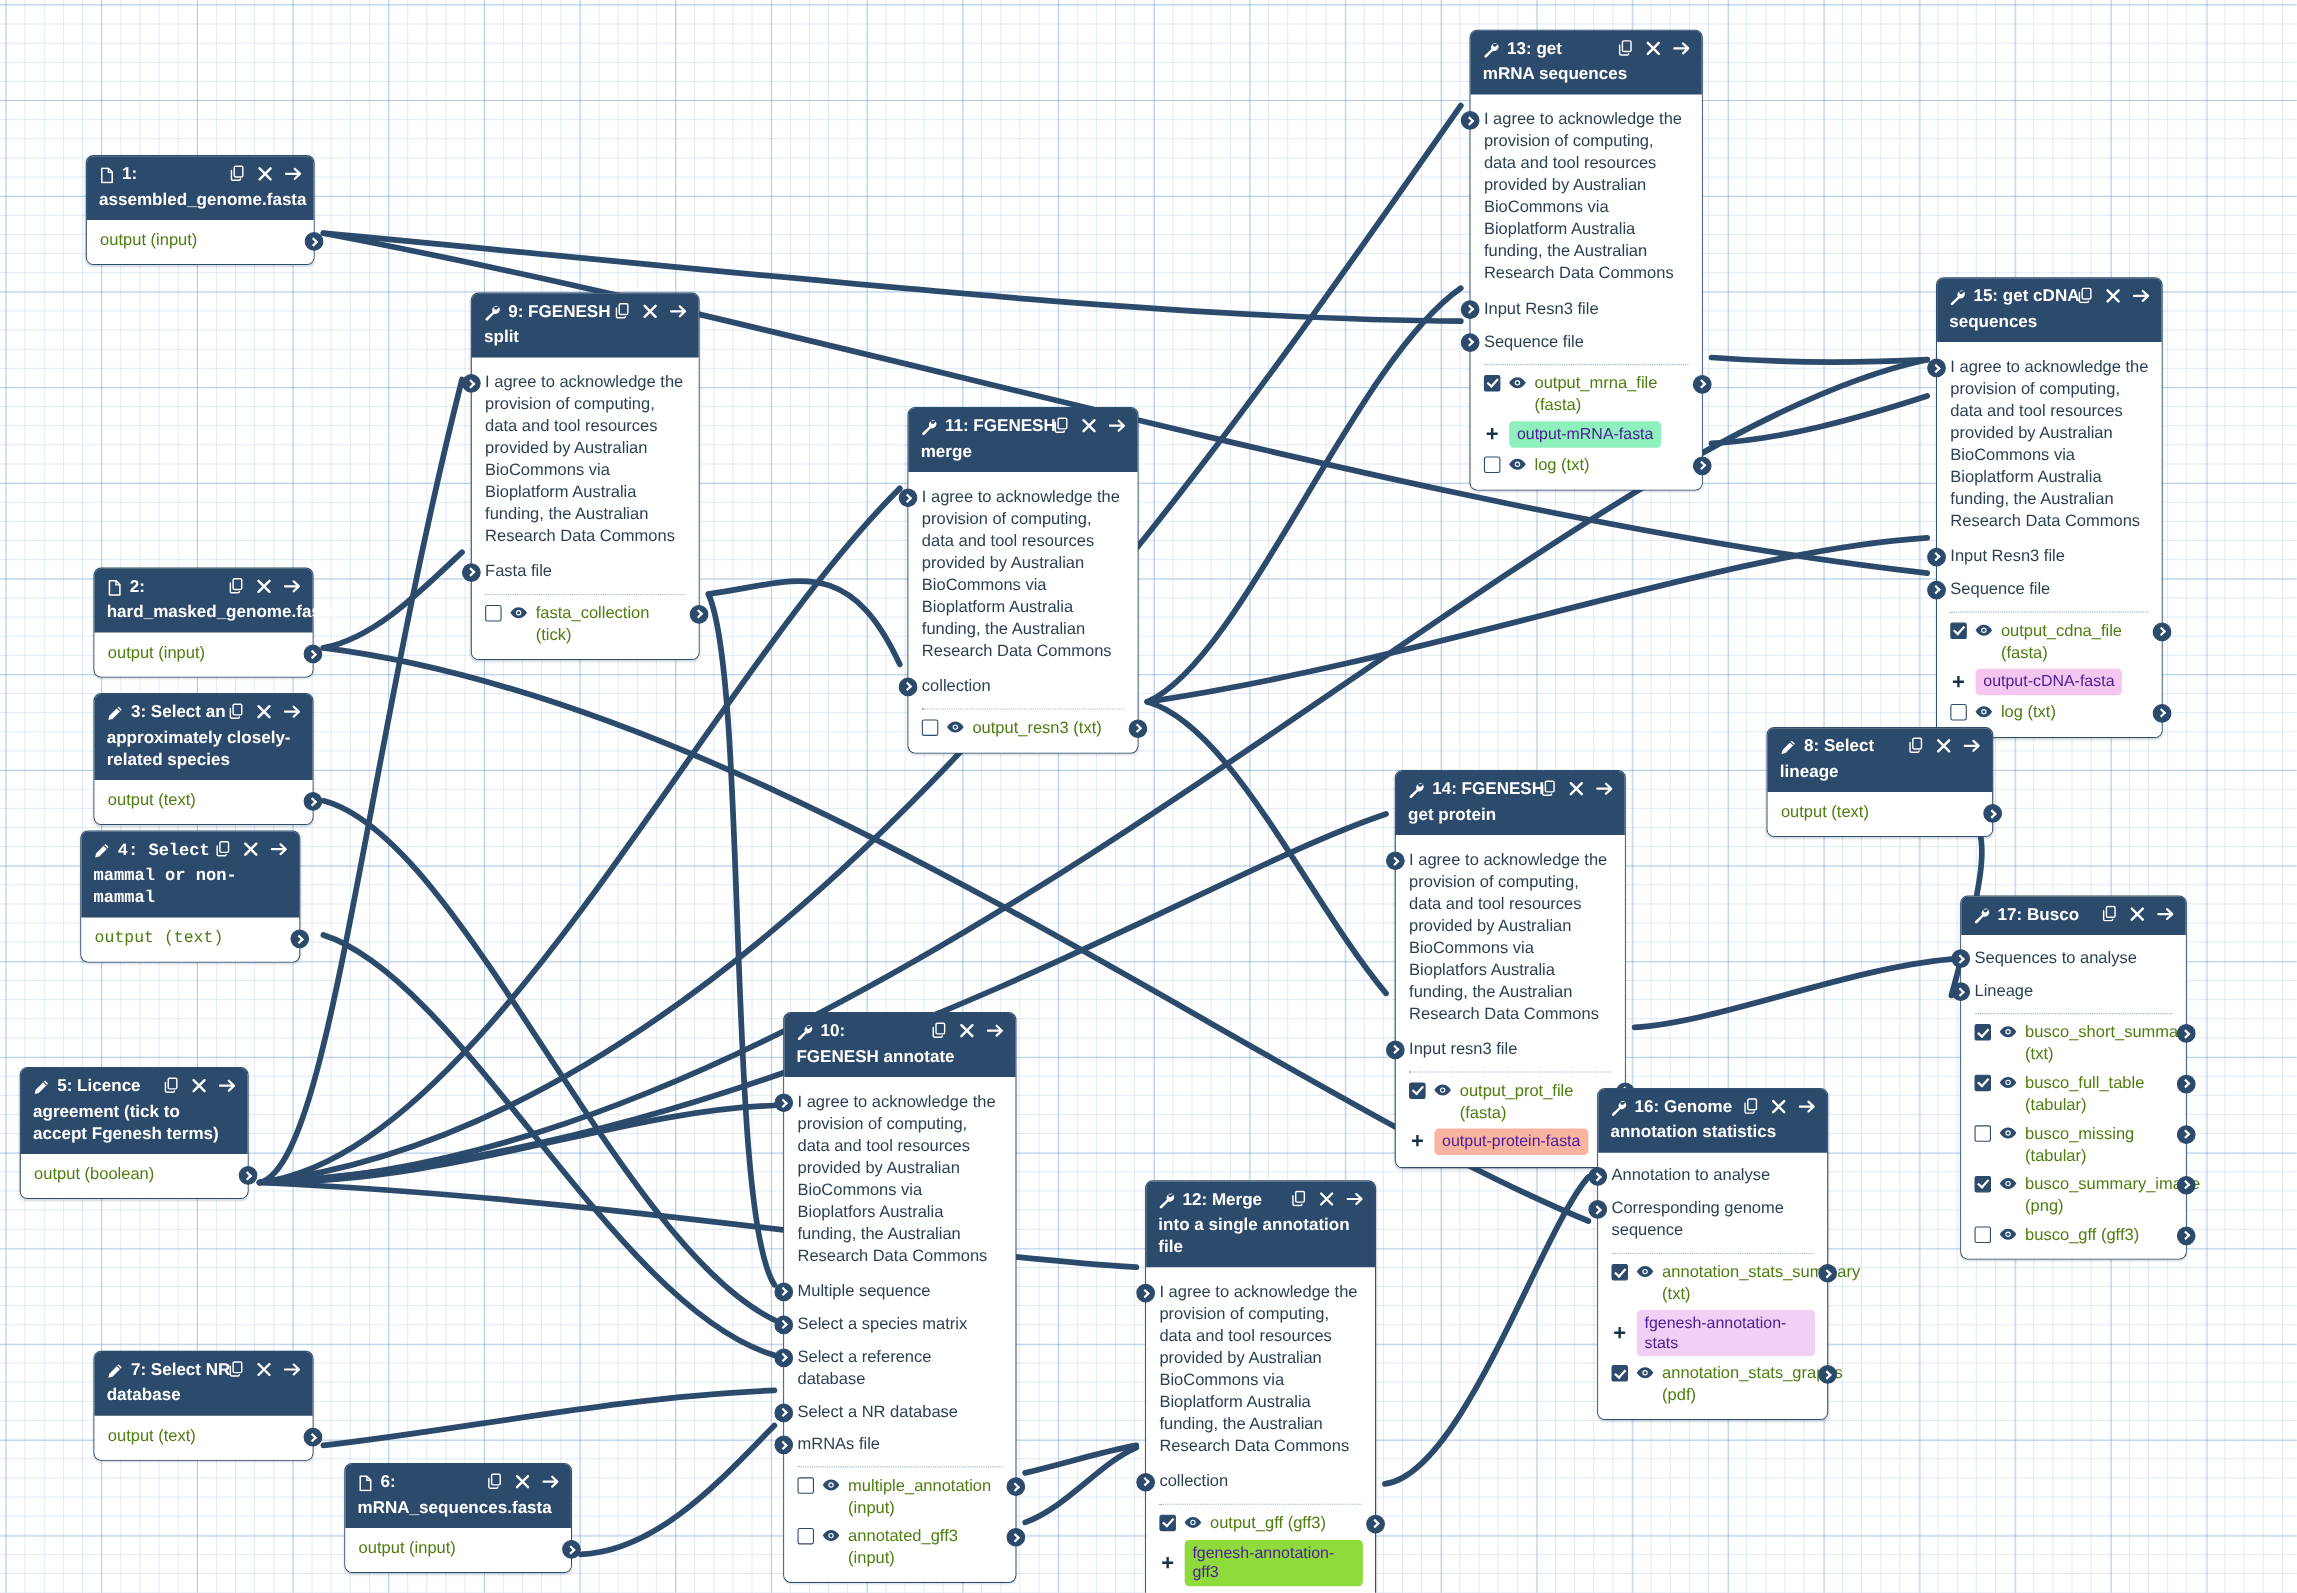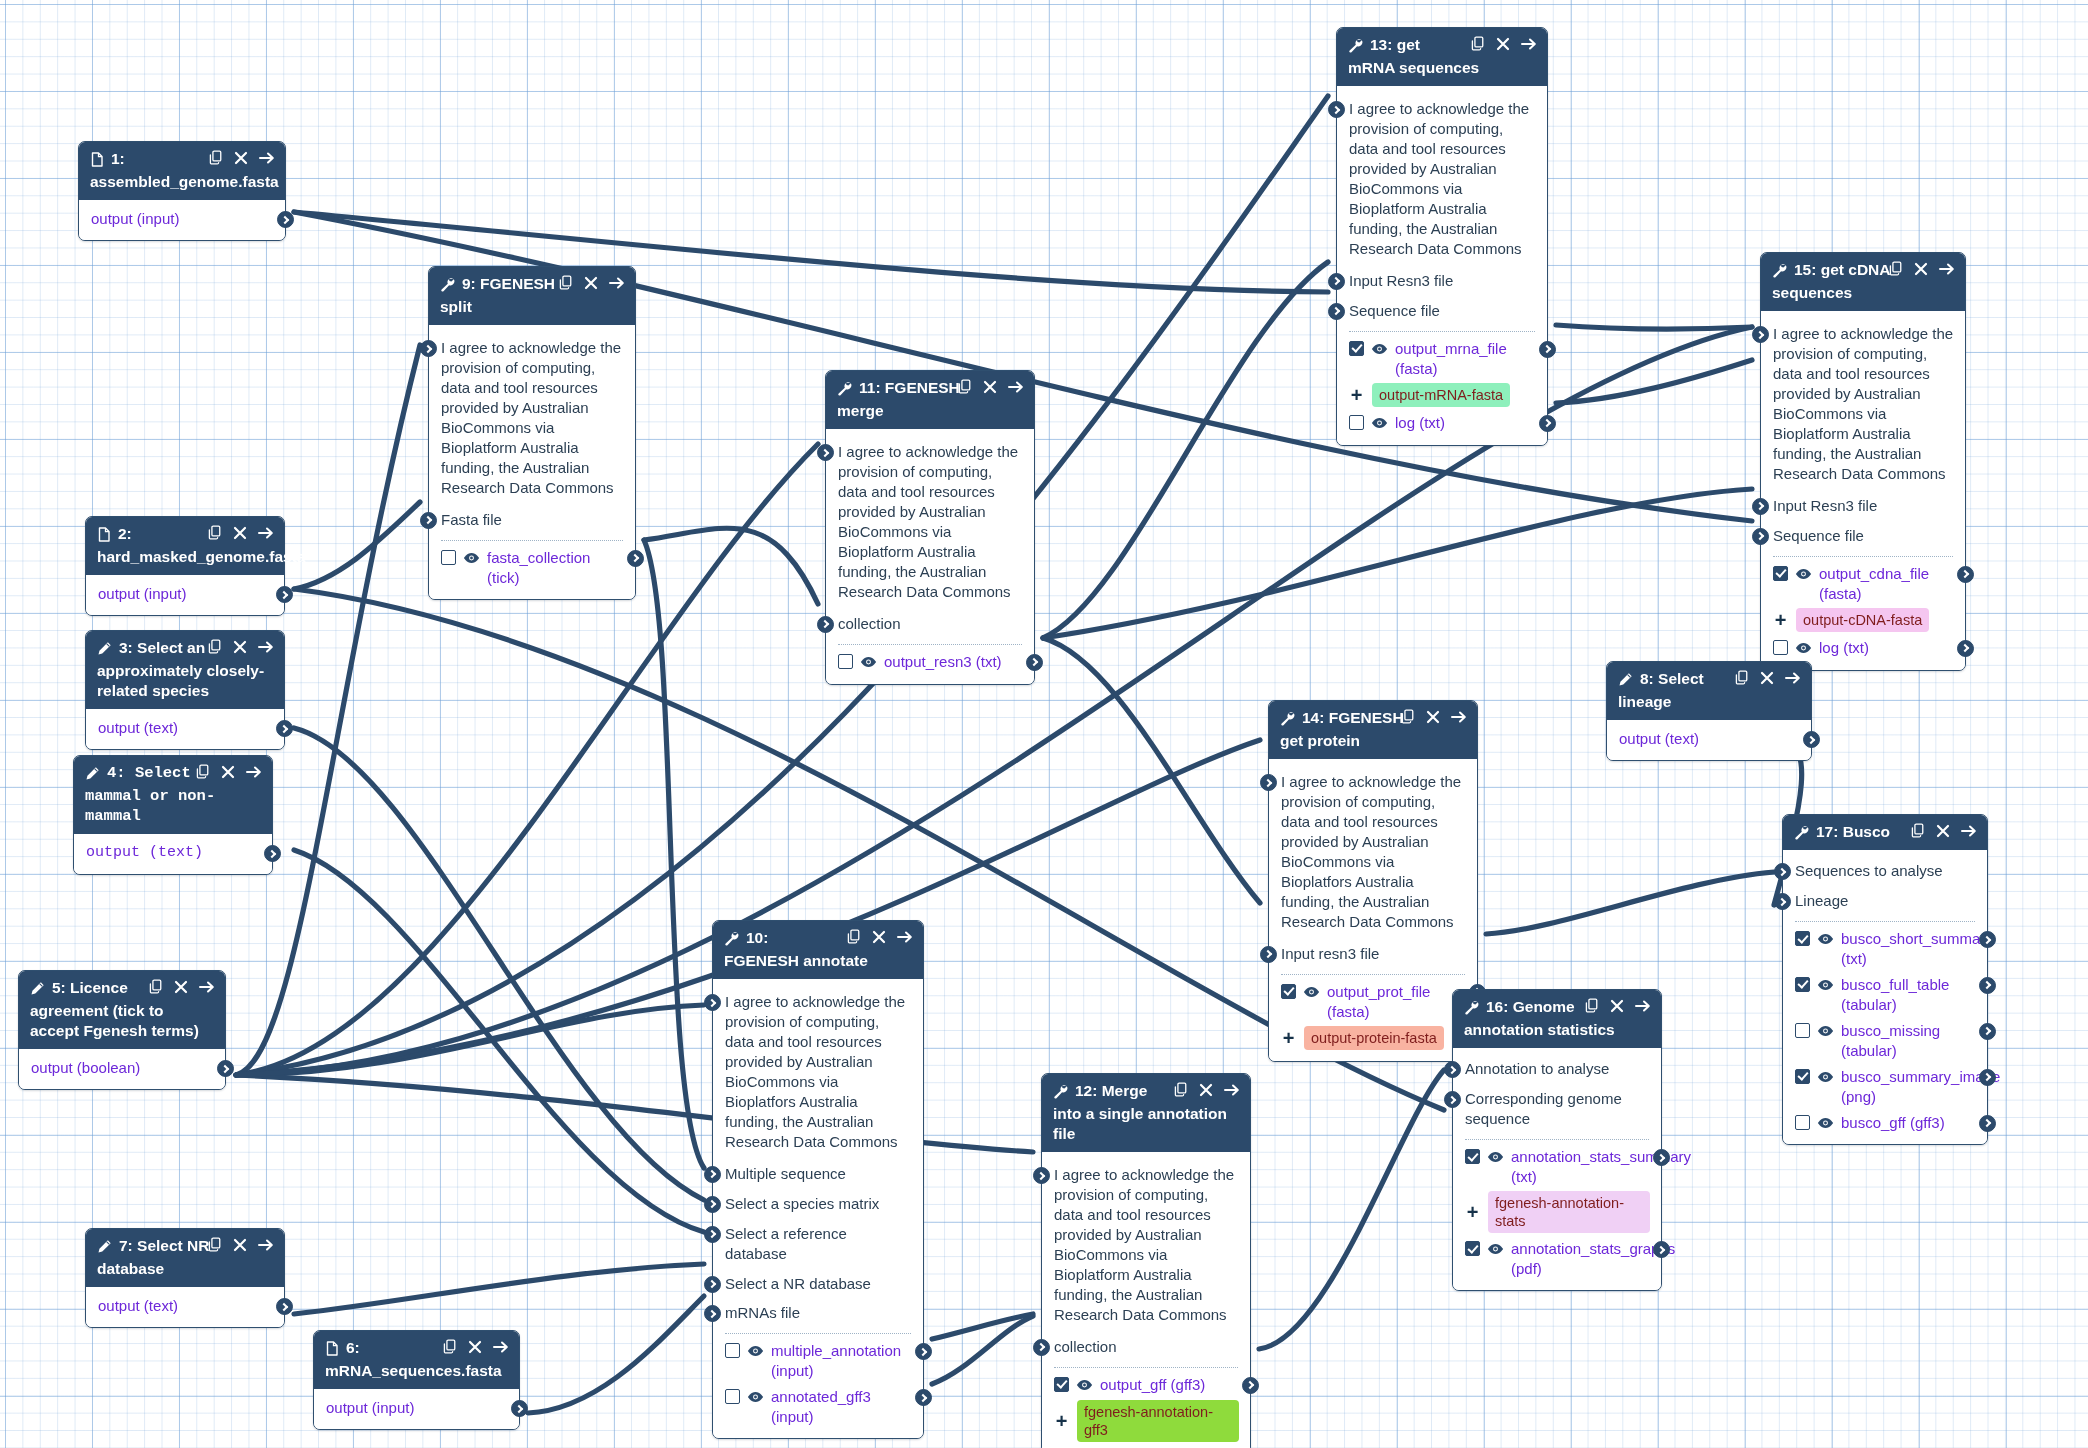--- a/index.html
+++ b/index.html
@@ -56,40 +56,40 @@
     color: #2b3f53;
     line-height: 1.33;
     padding: 5px 11px 5px 12px;
   }
   .term.longtxt { padding-top: 7px; padding-bottom: 7px; }
   .divider { height: 0; border-top: 1px dotted #9fb3c6; margin: 5px 12px 4px 12px; }
 
   .outrow {
     display: flex; align-items: flex-start; gap: 7px;
     padding: 3px 11px 3px 12px;
-    font-size: 15px; color: #6d28d9; line-height: 1.33;
+    font-size: 15px; color: #4d7c0f; line-height: 1.33;
     position: relative;
   }
   .outrow .lbl { flex: 1; }
   .cb {
     width: 15px; height: 15px; flex-shrink: 0; margin-top: 2px;
     border: 1.6px solid #2c4a6b; border-radius: 2px; background: #fff;
     position: relative;
   }
   .cb.on { background: #2c4a6b; }
   .cb.on::after {
     content: ""; position: absolute; left: 3.5px; top: 0.5px;
     width: 4px; height: 8px; border: solid #fff; border-width: 0 2px 2px 0;
     transform: rotate(42deg);
   }
   .eye { flex-shrink: 0; margin-top: 1px; }
   .tagrow { display: flex; align-items: center; gap: 8px; padding: 1px 11px 3px 12px; }
   .plus { font-size: 20px; font-weight: bold; color: #16324a; line-height: 1; width: 15px; text-align: center; flex-shrink: 0;}
   .tag {
-    font-size: 14.5px; color: #7f1d1d; border-radius: 4px;
+    font-size: 14.5px; color: #4c1d95; border-radius: 4px;
     padding: 3px 7px; line-height: 1.25; max-width: 172px;
   }
 
   
   .knob {
     position: absolute; width: 17px; height: 17px; border-radius: 50%;
     background: #2c4a6b; border: 1px solid #2c4a6b;
     display: flex; align-items: center; justify-content: center;
   }
   .knob::after {

